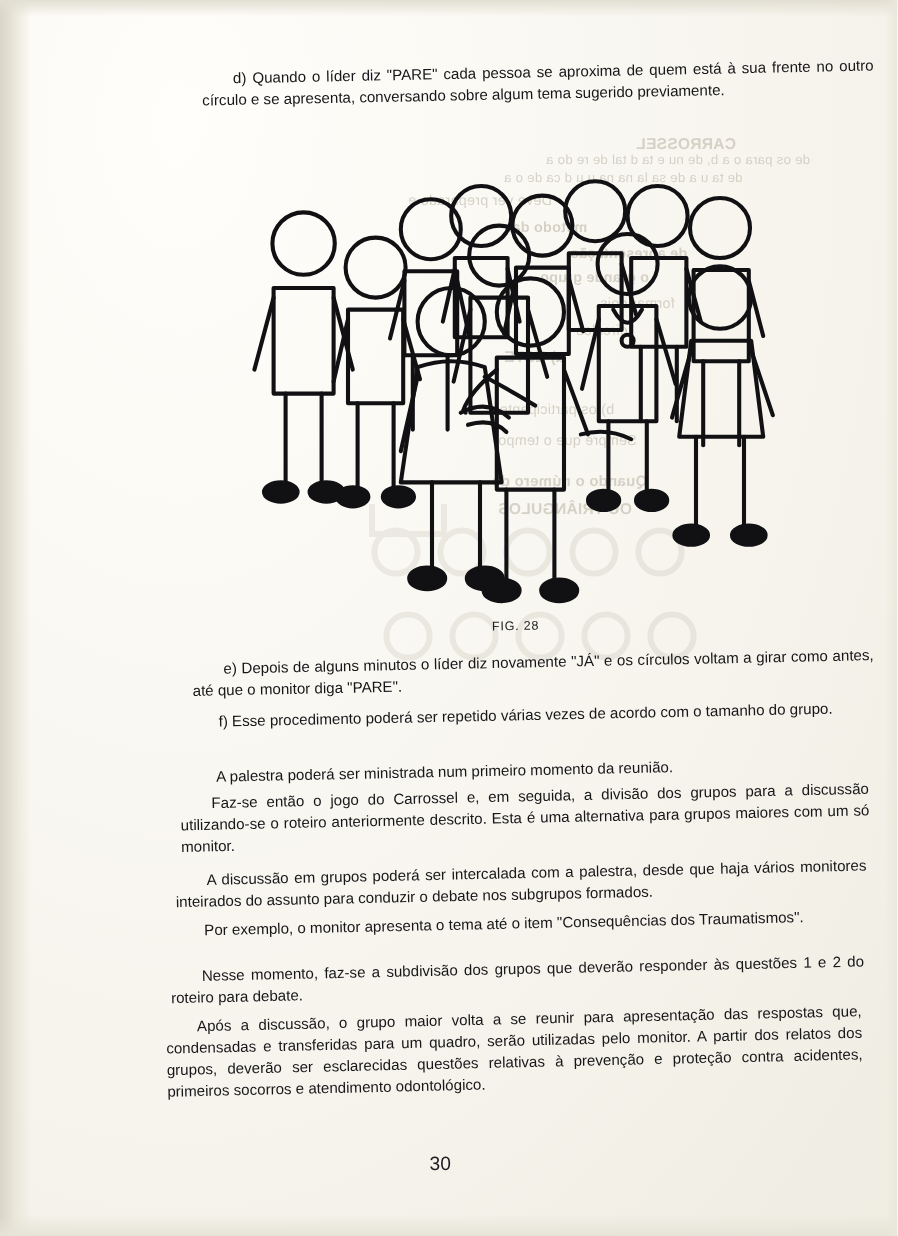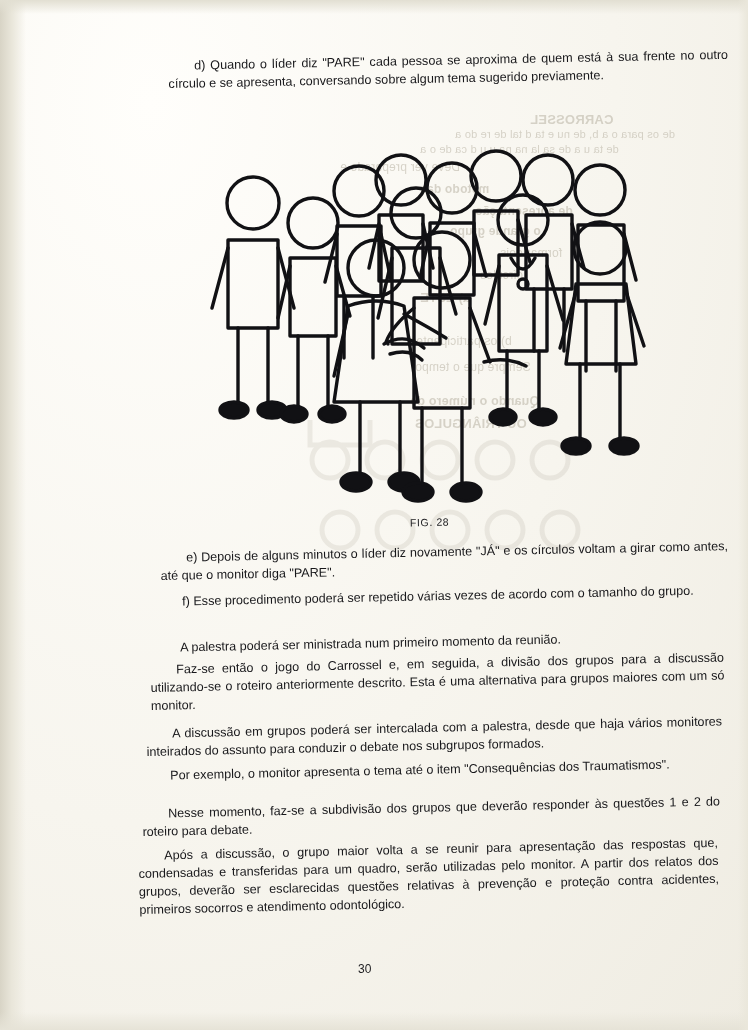--- a/index.html
+++ b/index.html
@@ -86,21 +86,21 @@
   #fig-caption {
     position: absolute;
     font-size: 10.5px;
     letter-spacing: .6px;
     color: #1d1d20;
     transform: rotate(-1.1deg);
   }
 
   #page-number {
     position: absolute;
-    font-size: 12px;
+    font-size: 16px;
     color: #1d1d20;
   }
 
   .figure {
     position: absolute;
   }
 </style>
 </head>
 <body>
 

